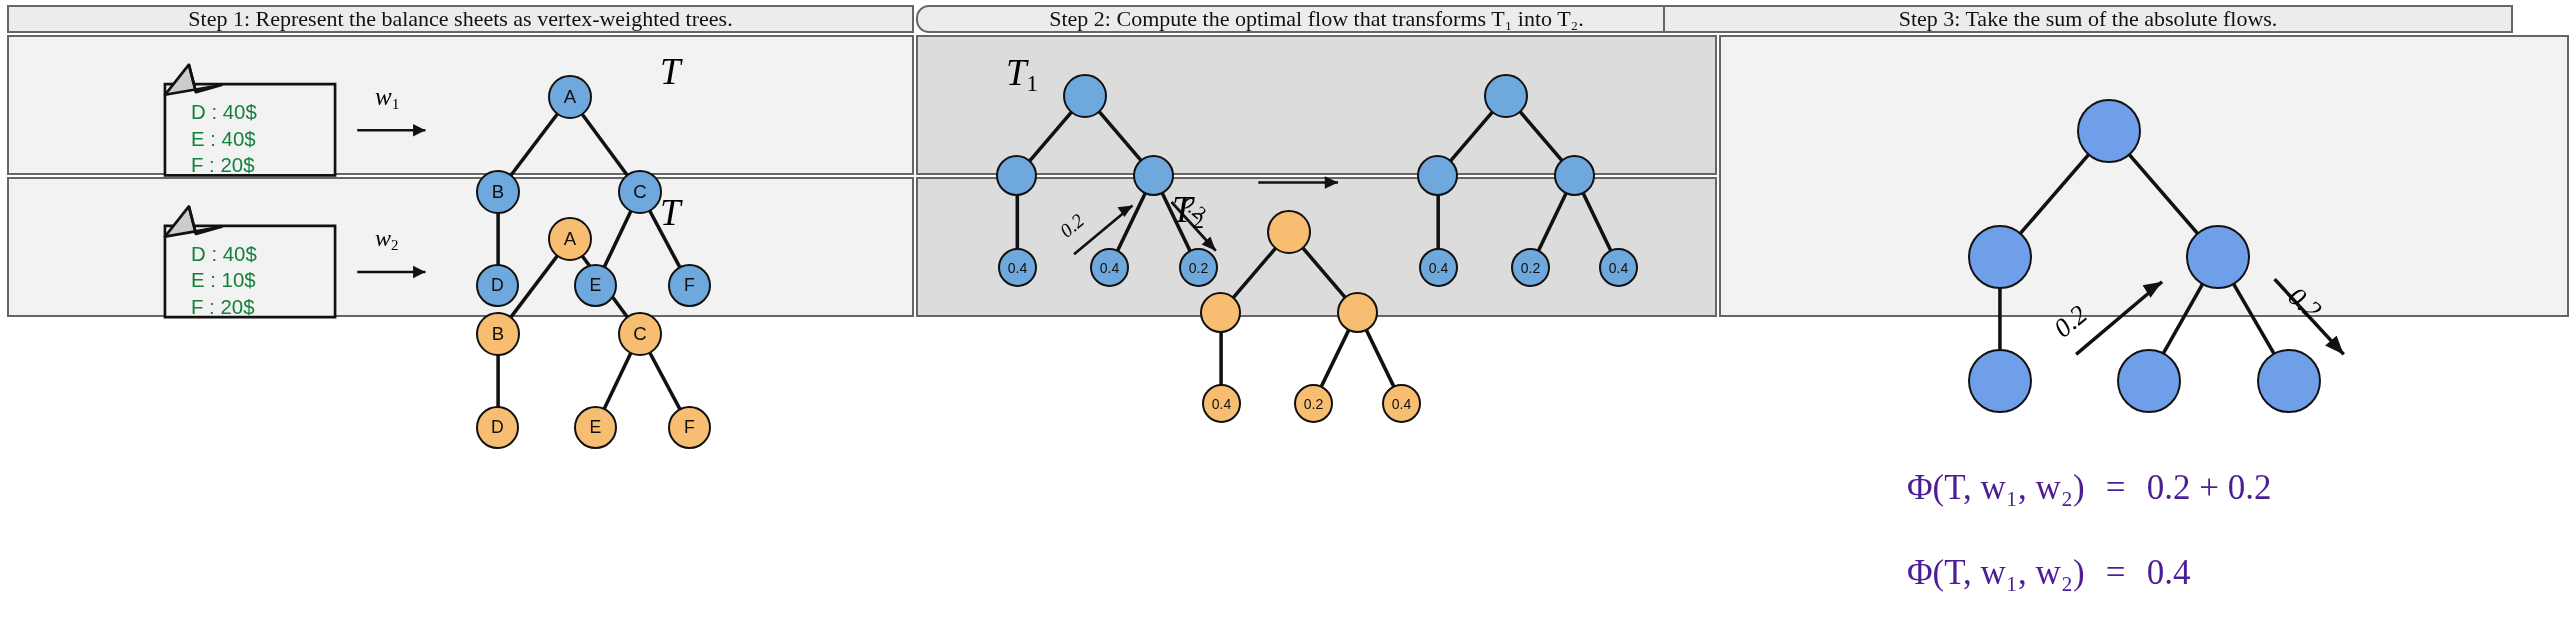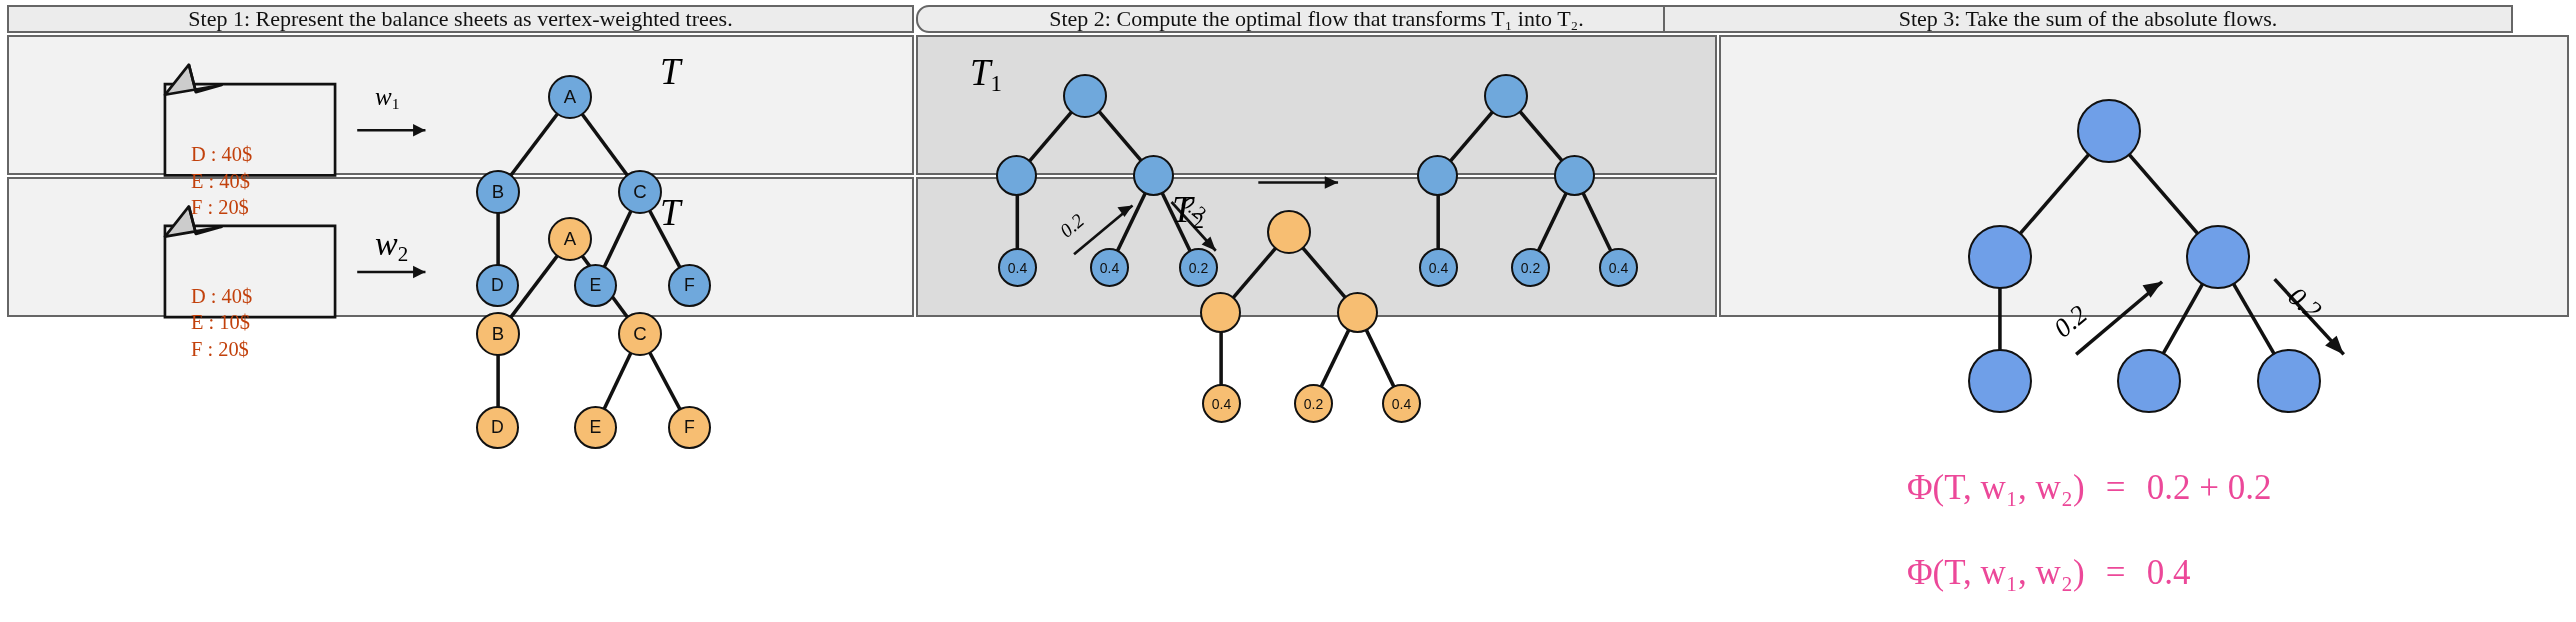--- a/index.html
+++ b/index.html
@@ -23,29 +23,29 @@
         display:flex;align-items:center;justify-content:center;
         font-family:"Liberation Sans",sans-serif;color:#101010;box-sizing:border-box;}
   .n-blue{background:#6FA8DC;}
   .n-orange{background:#F7BE72;}
   .n-blue2{background:#6F9FE8;}
 
   
   svg.lay{position:absolute;left:0;top:0;overflow:visible;pointer-events:none;}
 
   
-  .doctxt{position:absolute;font-family:Liberation Serif, serif;font-size:20.4px;color:#c2410c;white-space:nowrap;margin-top:42px;}
+  .doctxt{position:absolute;font-family:Liberation Sans, sans-serif;font-size:20.4px;color:#15803d;white-space:nowrap;}
 
   
   .flowlbl{position:absolute;font-family:"Liberation Serif",serif;font-style:italic;
            font-size:19.5px;color:#000;white-space:nowrap;}
   .flowlbl-big{font-size:26.6px;}
 
   
-  .formula{position:absolute;font-family:"Liberation Serif",serif;font-size:35px;color:#ec4899;white-space:nowrap;}
+  .formula{position:absolute;font-family:"Liberation Serif",serif;font-size:35px;color:#4c1d95;white-space:nowrap;}
 </style>
 </head>
 <body>
 
 <div class="page">
 
   <div class="hdr" style="left:7px;top:5.3px;width:907px;height:28px;">
     <span class="hdr-txt">Step 1: Represent the balance sheets as vertex-weighted trees.</span>
   </div>
   <div class="hdr" style="left:916px;top:5.3px;width:801px;height:28px;border-radius:13px;">
@@ -155,21 +155,21 @@
       <span>E</span>
     </div>
   <div class="node n-blue" style="left:668px;top:264px;width:43px;height:43px;font-size:17.7px;">
       <span>F</span>
     </div>
 
   <span class="doctxt" style="left:191px;top:243px;">D : 40$</span>
   <span class="doctxt" style="left:191px;top:269px;">E : 10$</span>
   <span class="doctxt" style="left:191px;top:296px;">F : 20$</span>
 
-  <div class="math" style="left:375px;top:225px;font-size:34px;">
+  <div class="math" style="left:375px;top:225px;font-size:24px;">
     <span>w</span><span class="sub">2</span>
   </div>
 
   <span class="math" style="left:660px;top:191px;font-size:37px;">T</span>
 
   <div class="node n-orange" style="left:548px;top:217px;width:44px;height:44px;font-size:18.6px;">
       <span>A</span>
     </div>
   <div class="node n-orange" style="left:476px;top:312px;width:44px;height:44px;font-size:18.6px;">
       <span>B</span>
@@ -180,21 +180,21 @@
   <div class="node n-orange" style="left:476px;top:406px;width:43px;height:43px;font-size:17.7px;">
       <span>D</span>
     </div>
   <div class="node n-orange" style="left:574px;top:406px;width:43px;height:43px;font-size:17.7px;">
       <span>E</span>
     </div>
   <div class="node n-orange" style="left:668px;top:406px;width:43px;height:43px;font-size:17.7px;">
       <span>F</span>
     </div>
 
-  <div class="math" style="left:970px;top:51px;font-size:37px;">
+  <div class="math" style="left:1006px;top:51px;font-size:37px;">
     <span>T</span><span class="sub">1</span>
   </div>
 
   <div class="node n-blue" style="left:1063px;top:74px;width:44px;height:44px;"></div>
   <div class="node n-blue" style="left:996px;top:155px;width:41px;height:41px;"></div>
   <div class="node n-blue" style="left:1133px;top:155px;width:41px;height:41px;"></div>
   <div class="node n-blue" style="left:998px;top:248px;width:39px;height:39px;font-size:14px;">
       <span>0.4</span>
     </div>
   <div class="node n-blue" style="left:1090px;top:248px;width:39px;height:39px;font-size:14px;">

